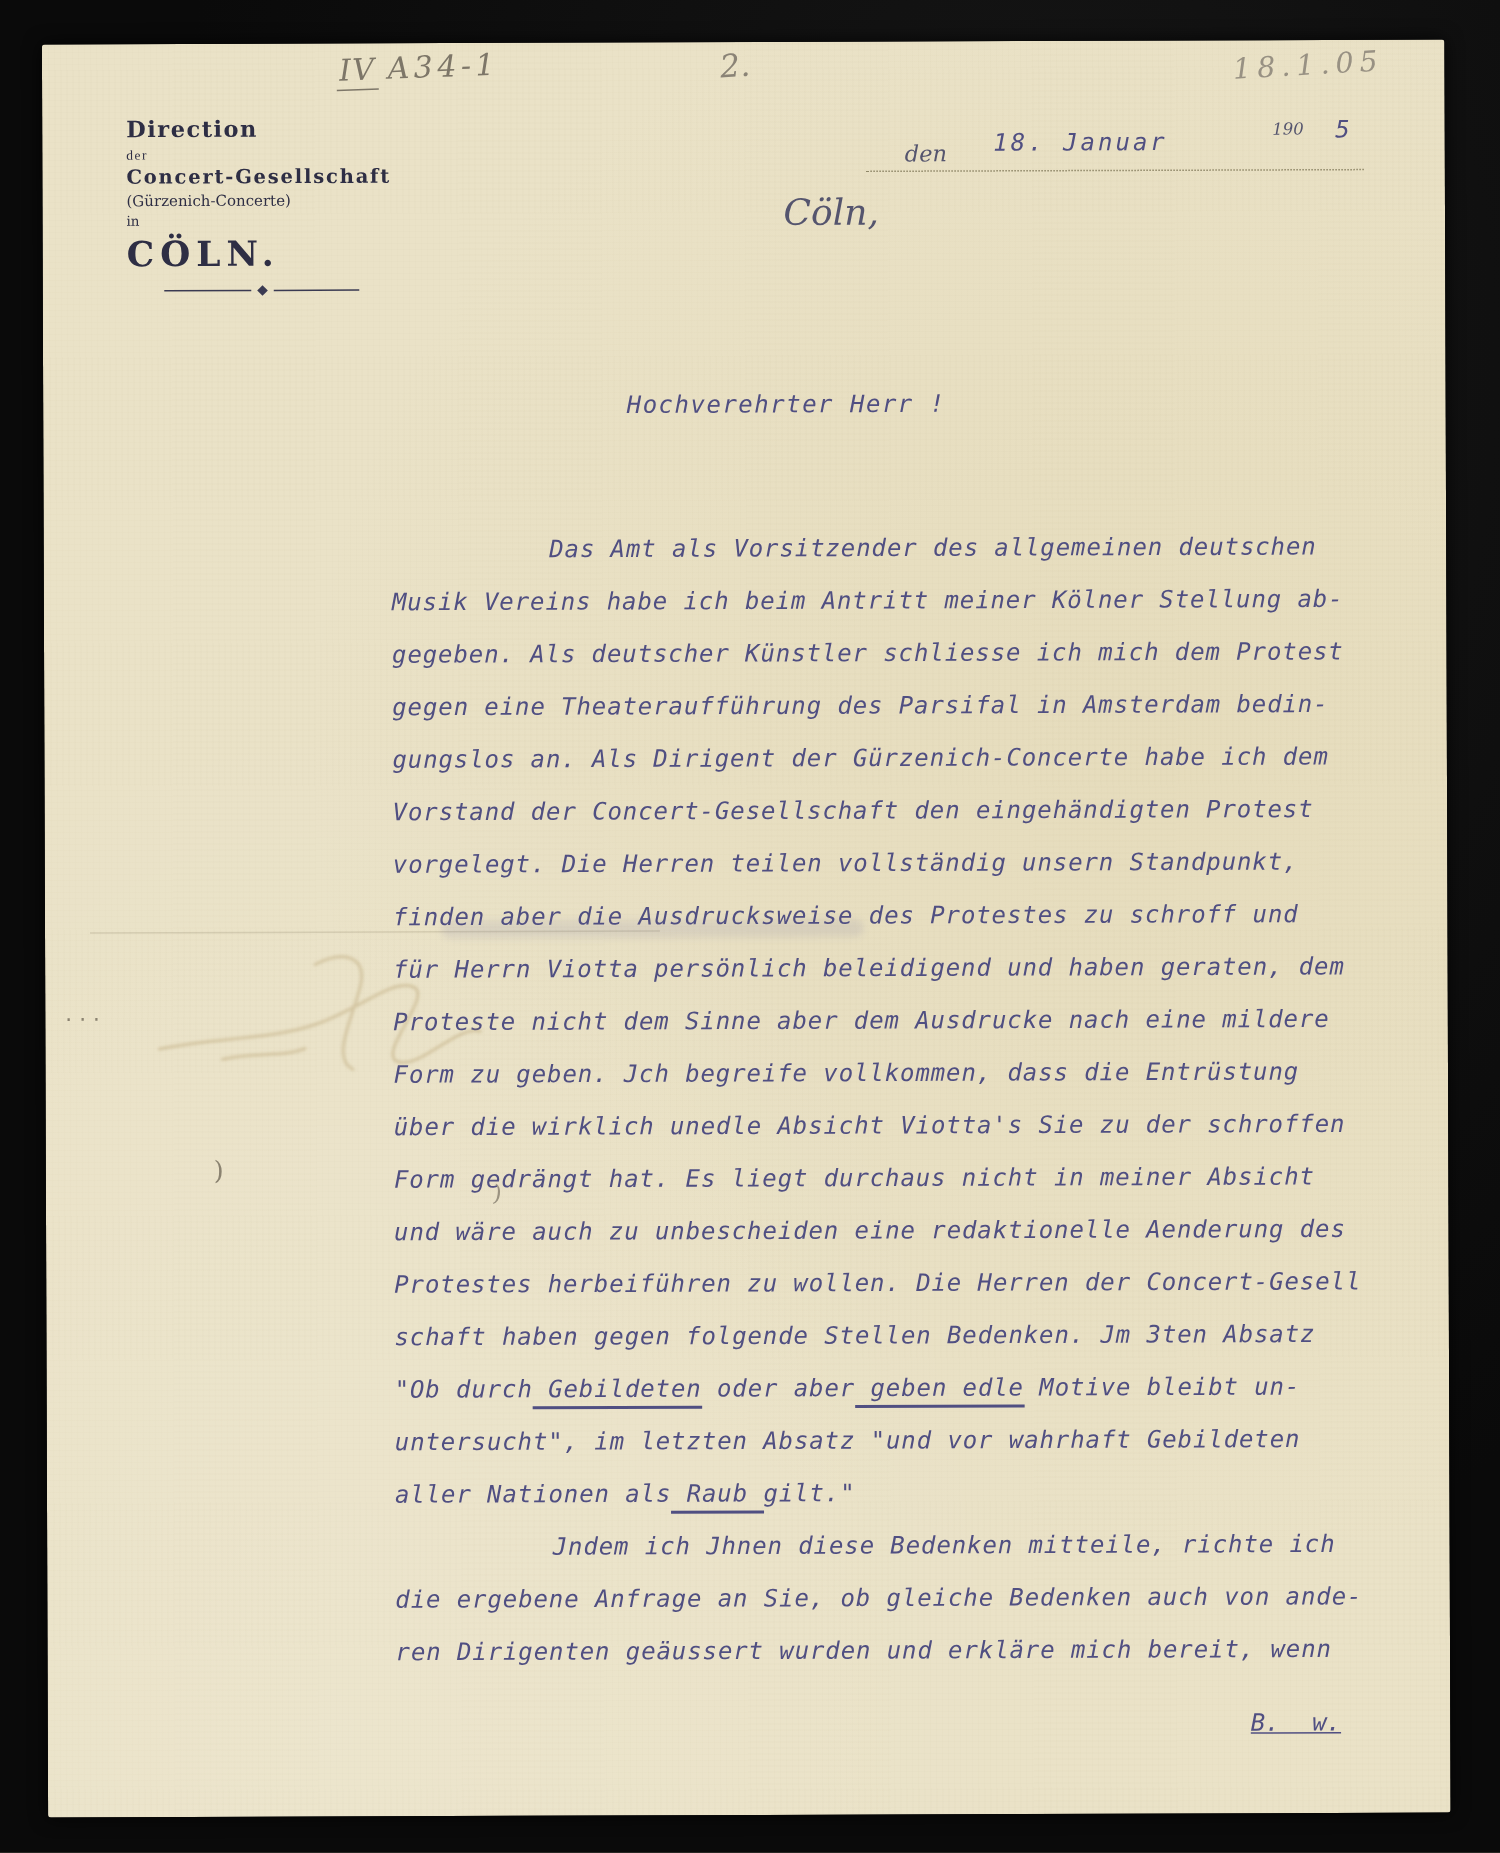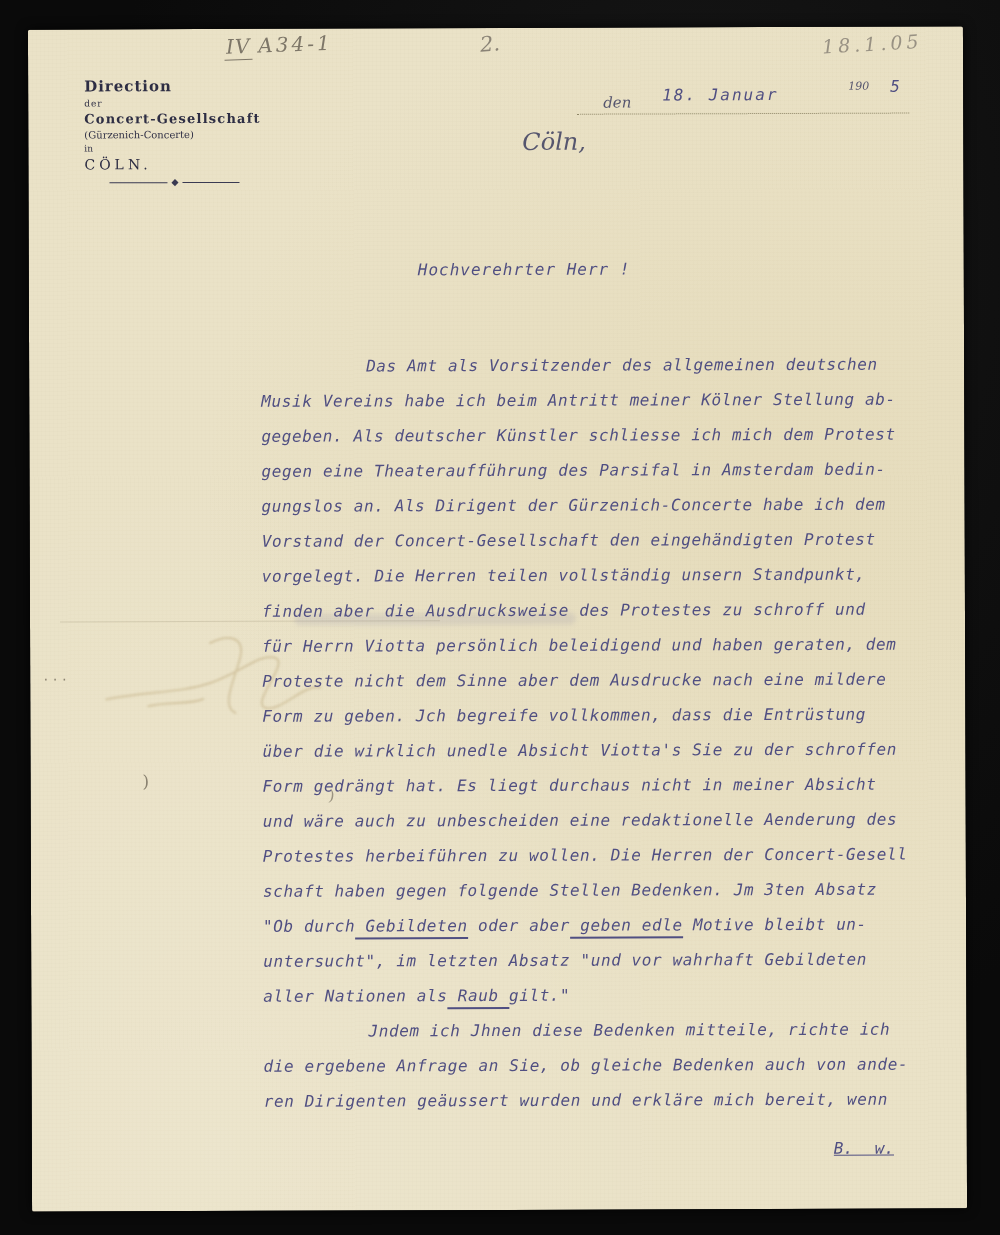--- a/index.html
+++ b/index.html
@@ -46,25 +46,25 @@
 
   
   .letterhead {
     position: absolute;
     left: 56px; top: 48px; width: 180px;
     text-align: left;
     font-family: "DejaVu Serif", serif;
     color: #2e2e44;
   }
   .lh-1 { font-size: 15px; font-weight: bold; letter-spacing: 1px; }
-  .lh-2 { font-size: 9px;  margin-top: 3px; letter-spacing: 1px; }
+  .lh-2 { font-size: 9px;  margin-top: 3px; letter-spacing: 1px; font-family: Liberation Serif, serif; }
   .lh-3 { font-size: 13px; font-weight: bold; letter-spacing: 1.2px; margin-top: 3px; }
   .lh-4 { font-size: 10px; margin-top: 3px; }
   .lh-5 { font-size: 9px;  margin-top: 3px; }
-  .lh-6 { font-size: 14px; font-weight: normal; letter-spacing: 4px; margin-top: 3px; }
+  .lh-6 { font-size: 23px; font-weight: bold; letter-spacing: 4px; margin-top: 3px; }
   .lh-rule { display: flex; align-items: center; width: 130px; margin: 8px auto 0; }
   .lh-rule::before, .lh-rule::after { content: ""; flex: 1; border-top: 1px solid #3a3a52; }
   .lh-rule .diamond { width: 5px; height: 5px; background: #3a3a52; transform: rotate(45deg); margin: 0 5px; }
 
   
   .script {
     position: absolute;
     font-family: "DejaVu Serif", serif;
     font-style: italic;
     color: #55556e;

